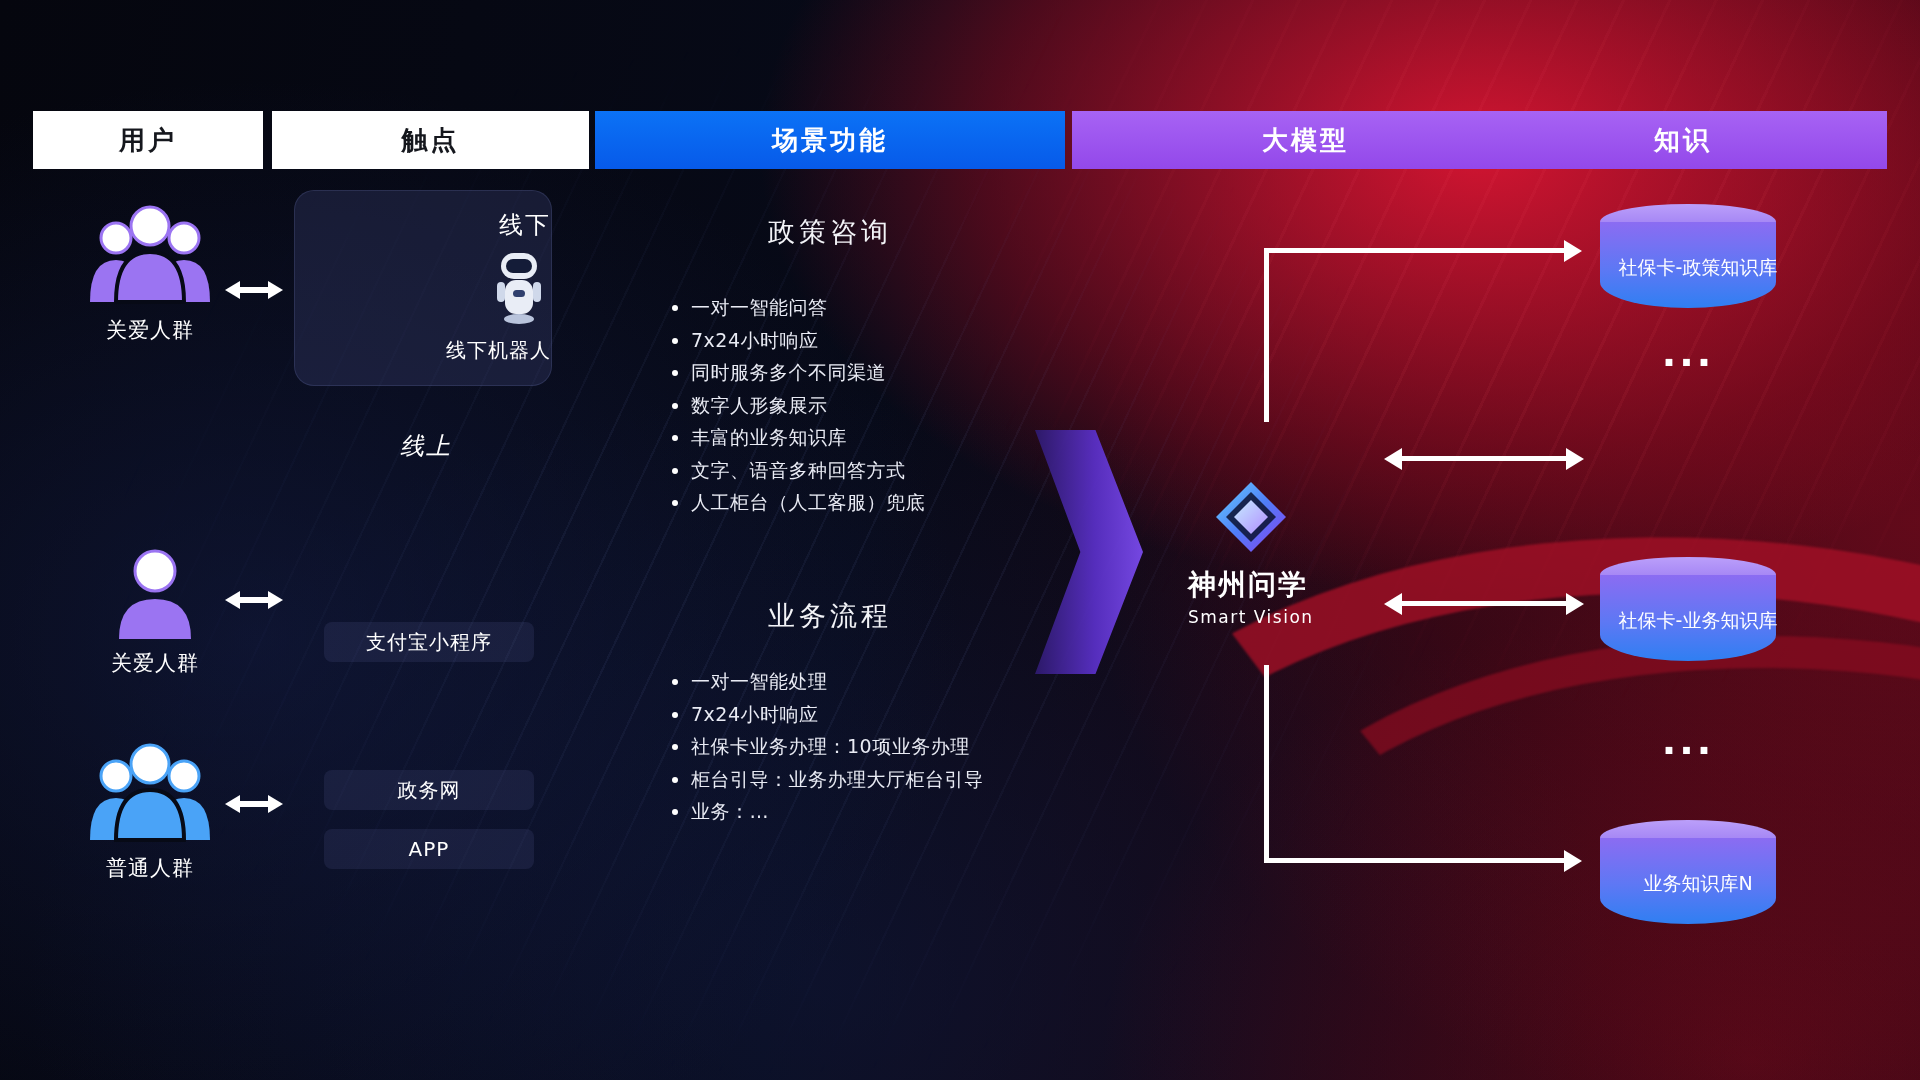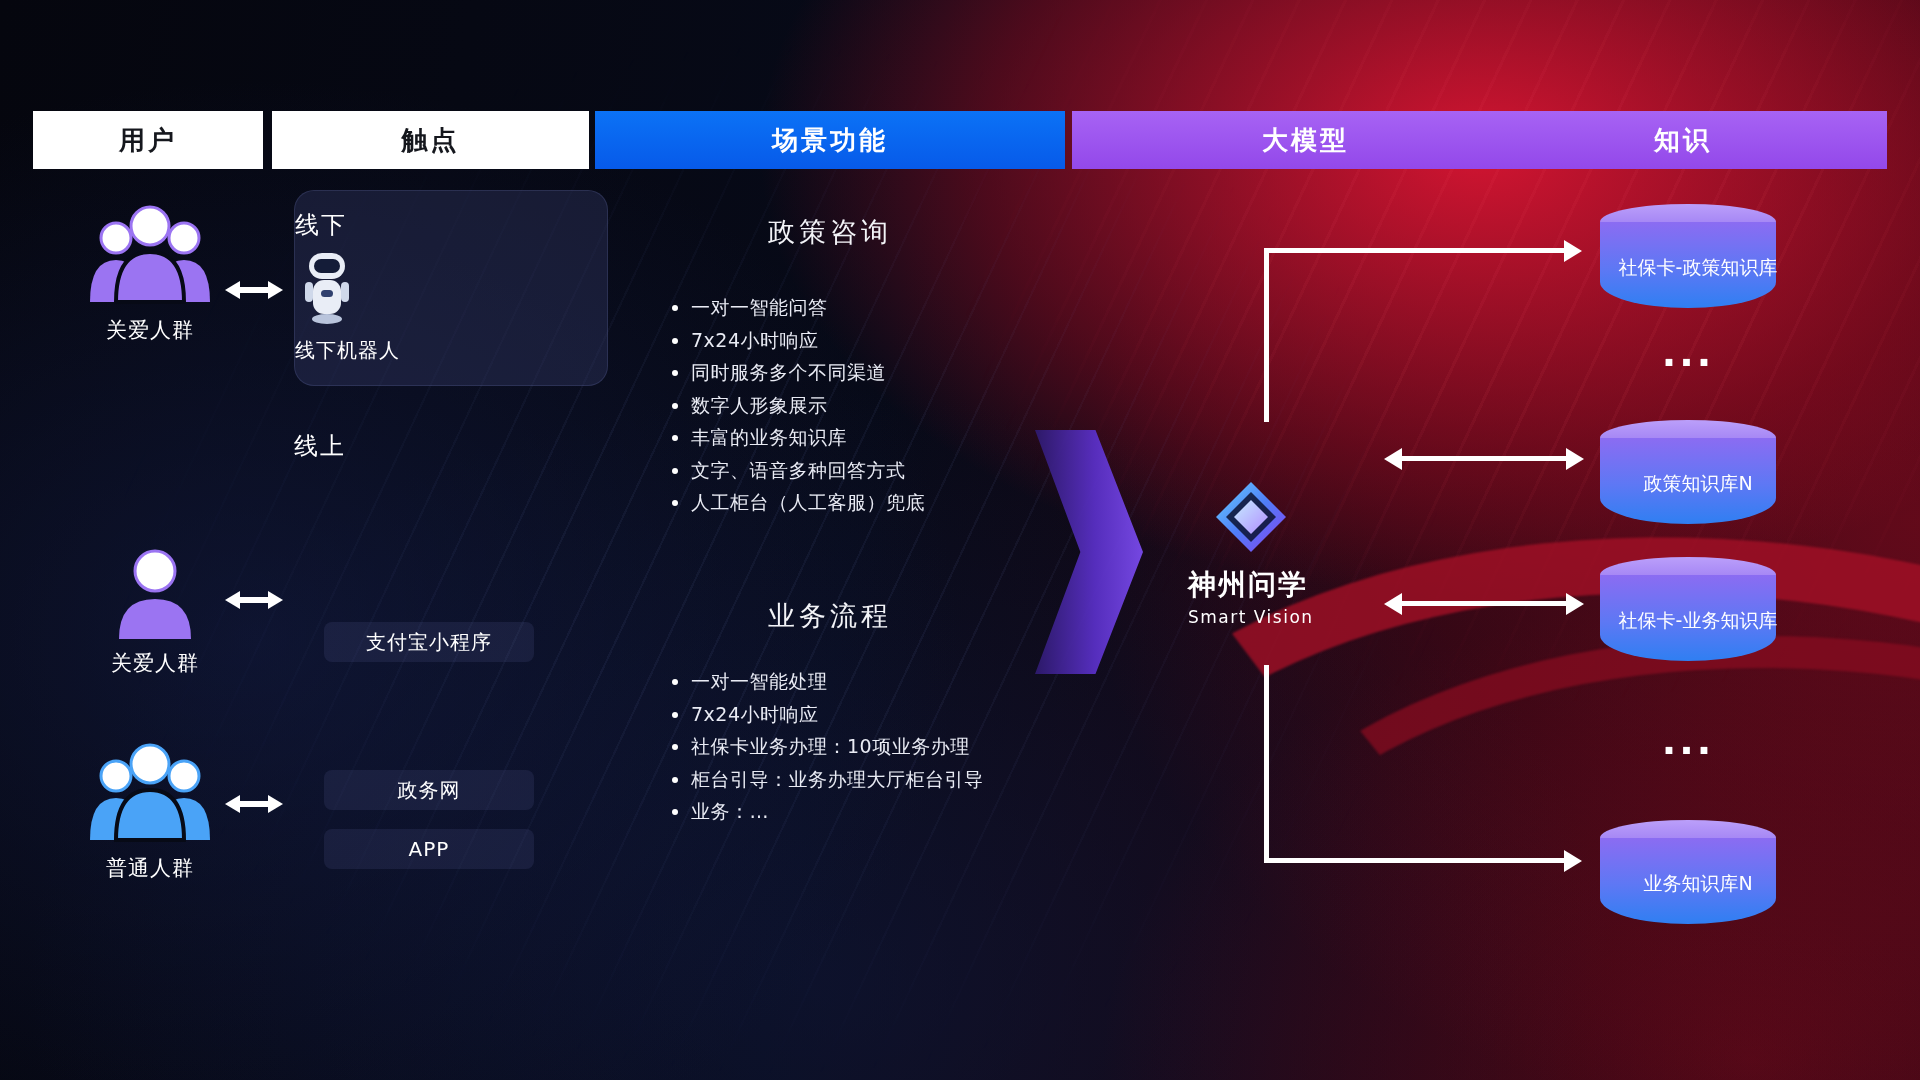--- a/index.html
+++ b/index.html
@@ -55,28 +55,28 @@
   .user .ulabel { margin-top:8px; letter-spacing:1px; }
   #user-1 { left:80px;  top:202px; width:140px; }
   #user-2 { left:105px; top:545px; width:100px; }
   #user-3 { left:80px;  top:740px; width:140px; }
   .dblarrow { position:absolute; z-index:3; }
   #arr-1 { left:225px; top:278px; }
   #arr-2 { left:225px; top:588px; }
   #arr-3 { left:225px; top:792px; }
 
   
-  .offline-card { position:absolute; z-index:3; left:294px; top:190px; width:314px; height:196px;
+  .offline-card { position:absolute; z-index:3; left:294px; top:190px; width:258px; height:196px;
     background:rgba(52,58,102,0.38); border:1px solid rgba(130,140,210,0.18); border-radius:20px;
-    display:flex; flex-direction:column; align-items:flex-start; padding:18px 0 20px; }
+    display:flex; flex-direction:column; align-items:flex-end; padding:18px 0 20px; }
   .offline-card .card-title { color:#fff; font-size:24px; letter-spacing:2px; }
   .offline-card .robot { margin-top:8px; }
   .offline-card .card-sub { color:#fff; font-size:20px; margin-top:8px; letter-spacing:1px; }
   .online-title { position:absolute; z-index:3; left:294px; top:430px; width:264px;
-    color:#fff; font-size:24px; letter-spacing:2px; }
+    text-align:center; color:#fff; font-size:24px; letter-spacing:2px;font-style:italic; }
   .channel { position:absolute; z-index:3; left:324px; width:210px; height:40px;
     background:rgba(86,94,150,0.18); border-radius:8px;
     display:flex; align-items:center; justify-content:center;
     color:#fff; font-size:20px; letter-spacing:1px; }
   #ch-0 { top:566px; } #ch-1 { top:622px; } #ch-2 { top:770px; } #ch-3 { top:829px; }
 
   
   .sc-title { position:absolute; z-index:3; left:595px; width:470px; text-align:center;
     color:#f2f3f7; font-size:27px; letter-spacing:4px; }
   #sc-title-1 { top:214px; } #sc-title-2 { top:598px; }
@@ -317,25 +317,20 @@
   <div class="cline" id="a4-v"></div>
   <div class="cline" id="a4-h"></div>
   <div class="head-r" id="a4-head"></div>
 
   <div class="cyl" id="cyl-0">
     <div class="ctop"></div>
     <div class="cbody"></div>
     <div class="clabel">社保卡-政策知识库</div>
   </div>
   <div class="kdots" id="kdots-0">...</div>
-  <div class="cyl" id="cyl-1">
-    <div class="ctop"></div>
-    <div class="cbody"></div>
-    <div class="clabel">政策知识库N</div>
-  </div>
   <div class="cyl" id="cyl-2">
     <div class="ctop"></div>
     <div class="cbody"></div>
     <div class="clabel">社保卡-业务知识库</div>
   </div>
   <div class="kdots" id="kdots-1">...</div>
   <div class="cyl" id="cyl-3">
     <div class="ctop"></div>
     <div class="cbody"></div>
     <div class="clabel">业务知识库N</div>

